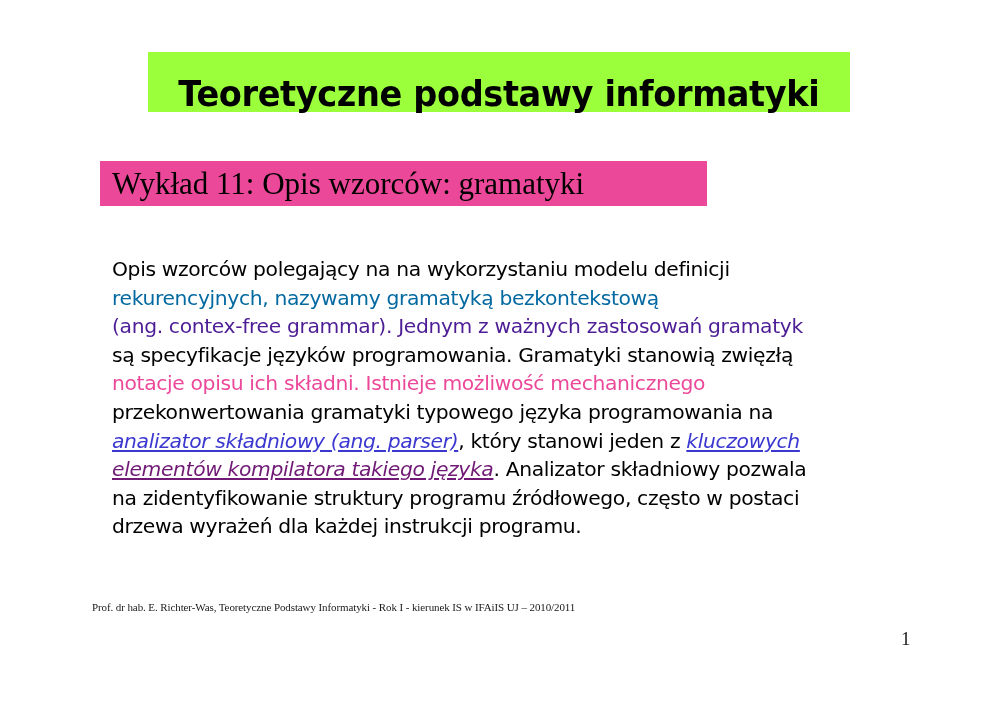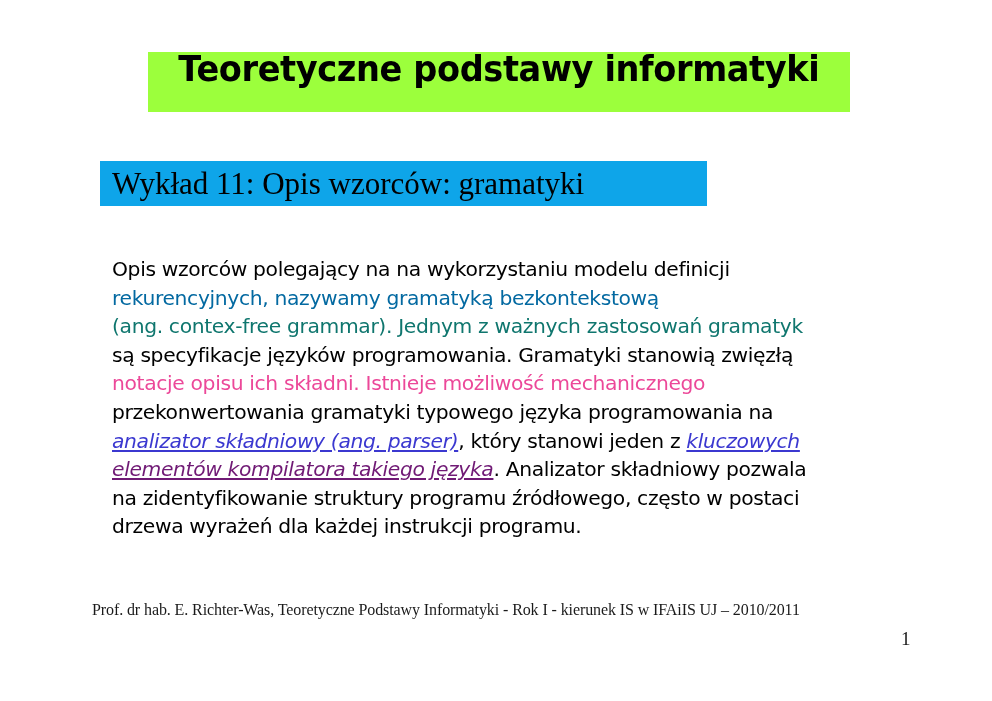--- a/index.html
+++ b/index.html
@@ -25,21 +25,21 @@
 
   
   .title-banner {
     position: absolute;
     left: 148px;
     top: 52px;
     width: 702px;
     height: 60px;
     background: #9cff3c;
     display: flex;
-    align-items: flex-start;
+    align-items: flex-end;
     justify-content: center;
     box-sizing: border-box;
   }
   .title-text {
     font-family: "DejaVu Sans", sans-serif;
     font-size: 35px;
     font-weight: bold;
     color: #000000;
     letter-spacing: -0.4px;
     line-height: 1;
@@ -91,21 +91,21 @@
     text-underline-offset: 2px;
     margin-top: 33px;
   }
 
   
   .footer {
     position: absolute;
     left: 92px;
     top: 601px;
     font-family: "Liberation Serif", "DejaVu Serif", serif;
-    font-size: 16px;
+    font-size: 11px;
     color: #1a1a1a;
     white-space: nowrap;
     letter-spacing: -0.1px;
   }
 
   
   .page-number {
     position: absolute;
     left: 901px;
     top: 628px;
@@ -116,28 +116,28 @@
 </style>
 </head>
 <body style="background: rgb(255, 255, 255);">
 
 <div class="slide">
 
   <div class="title-banner" style="background: rgb(156, 255, 60);">
     <div class="title-text" style="color: rgb(0, 0, 0);">Teoretyczne podstawy informatyki</div>
   </div>
 
-  <div class="subtitle-bar" style="background: #0ea5e9;">
+  <div class="subtitle-bar" style="background: #ec4899;">
     <div class="subtitle-text" style="color: rgb(0, 0, 0);">Wykład 11: Opis wzorców: gramatyki</div>
   </div>
 
   <div class="body-block">
       <div class="body-line"><span style="color: rgb(0, 0, 0);">Opis wzorców polegający na na wykorzystaniu modelu definicji</span></div>
       <div class="body-line"><span style="color: #0369a1;">rekurencyjnych, nazywamy gramatyką bezkontekstową</span></div>
-      <div class="body-line"><span style="color: #0f766e;">(ang. contex-free grammar). Jednym z ważnych zastosowań gramatyk</span></div>
+      <div class="body-line"><span style="color: #4c1d95;">(ang. contex-free grammar). Jednym z ważnych zastosowań gramatyk</span></div>
       <div class="body-line"><span style="color: rgb(0, 0, 0);">są specyfikacje języków programowania. Gramatyki stanowią zwięzłą</span></div>
       <div class="body-line"><span style="color: #ec4899;">notacje opisu ich składni. Istnieje możliwość mechanicznego</span></div>
       <div class="body-line"><span style="color: rgb(0, 0, 0);">przekonwertowania gramatyki typowego języka programowania na</span></div>
       <div class="body-line"><span class="link" style="color: rgb(59, 56, 208);">analizator składniowy (ang. parser)</span><span style="color: rgb(0, 0, 0);">, który stanowi jeden z </span><span class="link" style="color: rgb(59, 56, 208);">kluczowych</span></div>
       <div class="body-line"><span class="link" style="color: #701a75;">elementów kompilatora takiego języka</span><span style="color: rgb(0, 0, 0);">. Analizator składniowy pozwala</span></div>
       <div class="body-line"><span style="color: rgb(0, 0, 0);">na zidentyfikowanie struktury programu źródłowego, często w postaci</span></div>
       <div class="body-line"><span style="color: rgb(0, 0, 0);">drzewa wyrażeń dla każdej instrukcji programu.</span></div>
     </div>
 
   <div class="footer">Prof. dr hab. E. Richter-Was, Teoretyczne Podstawy Informatyki - Rok I - kierunek IS w IFAiIS UJ – 2010/2011</div>

